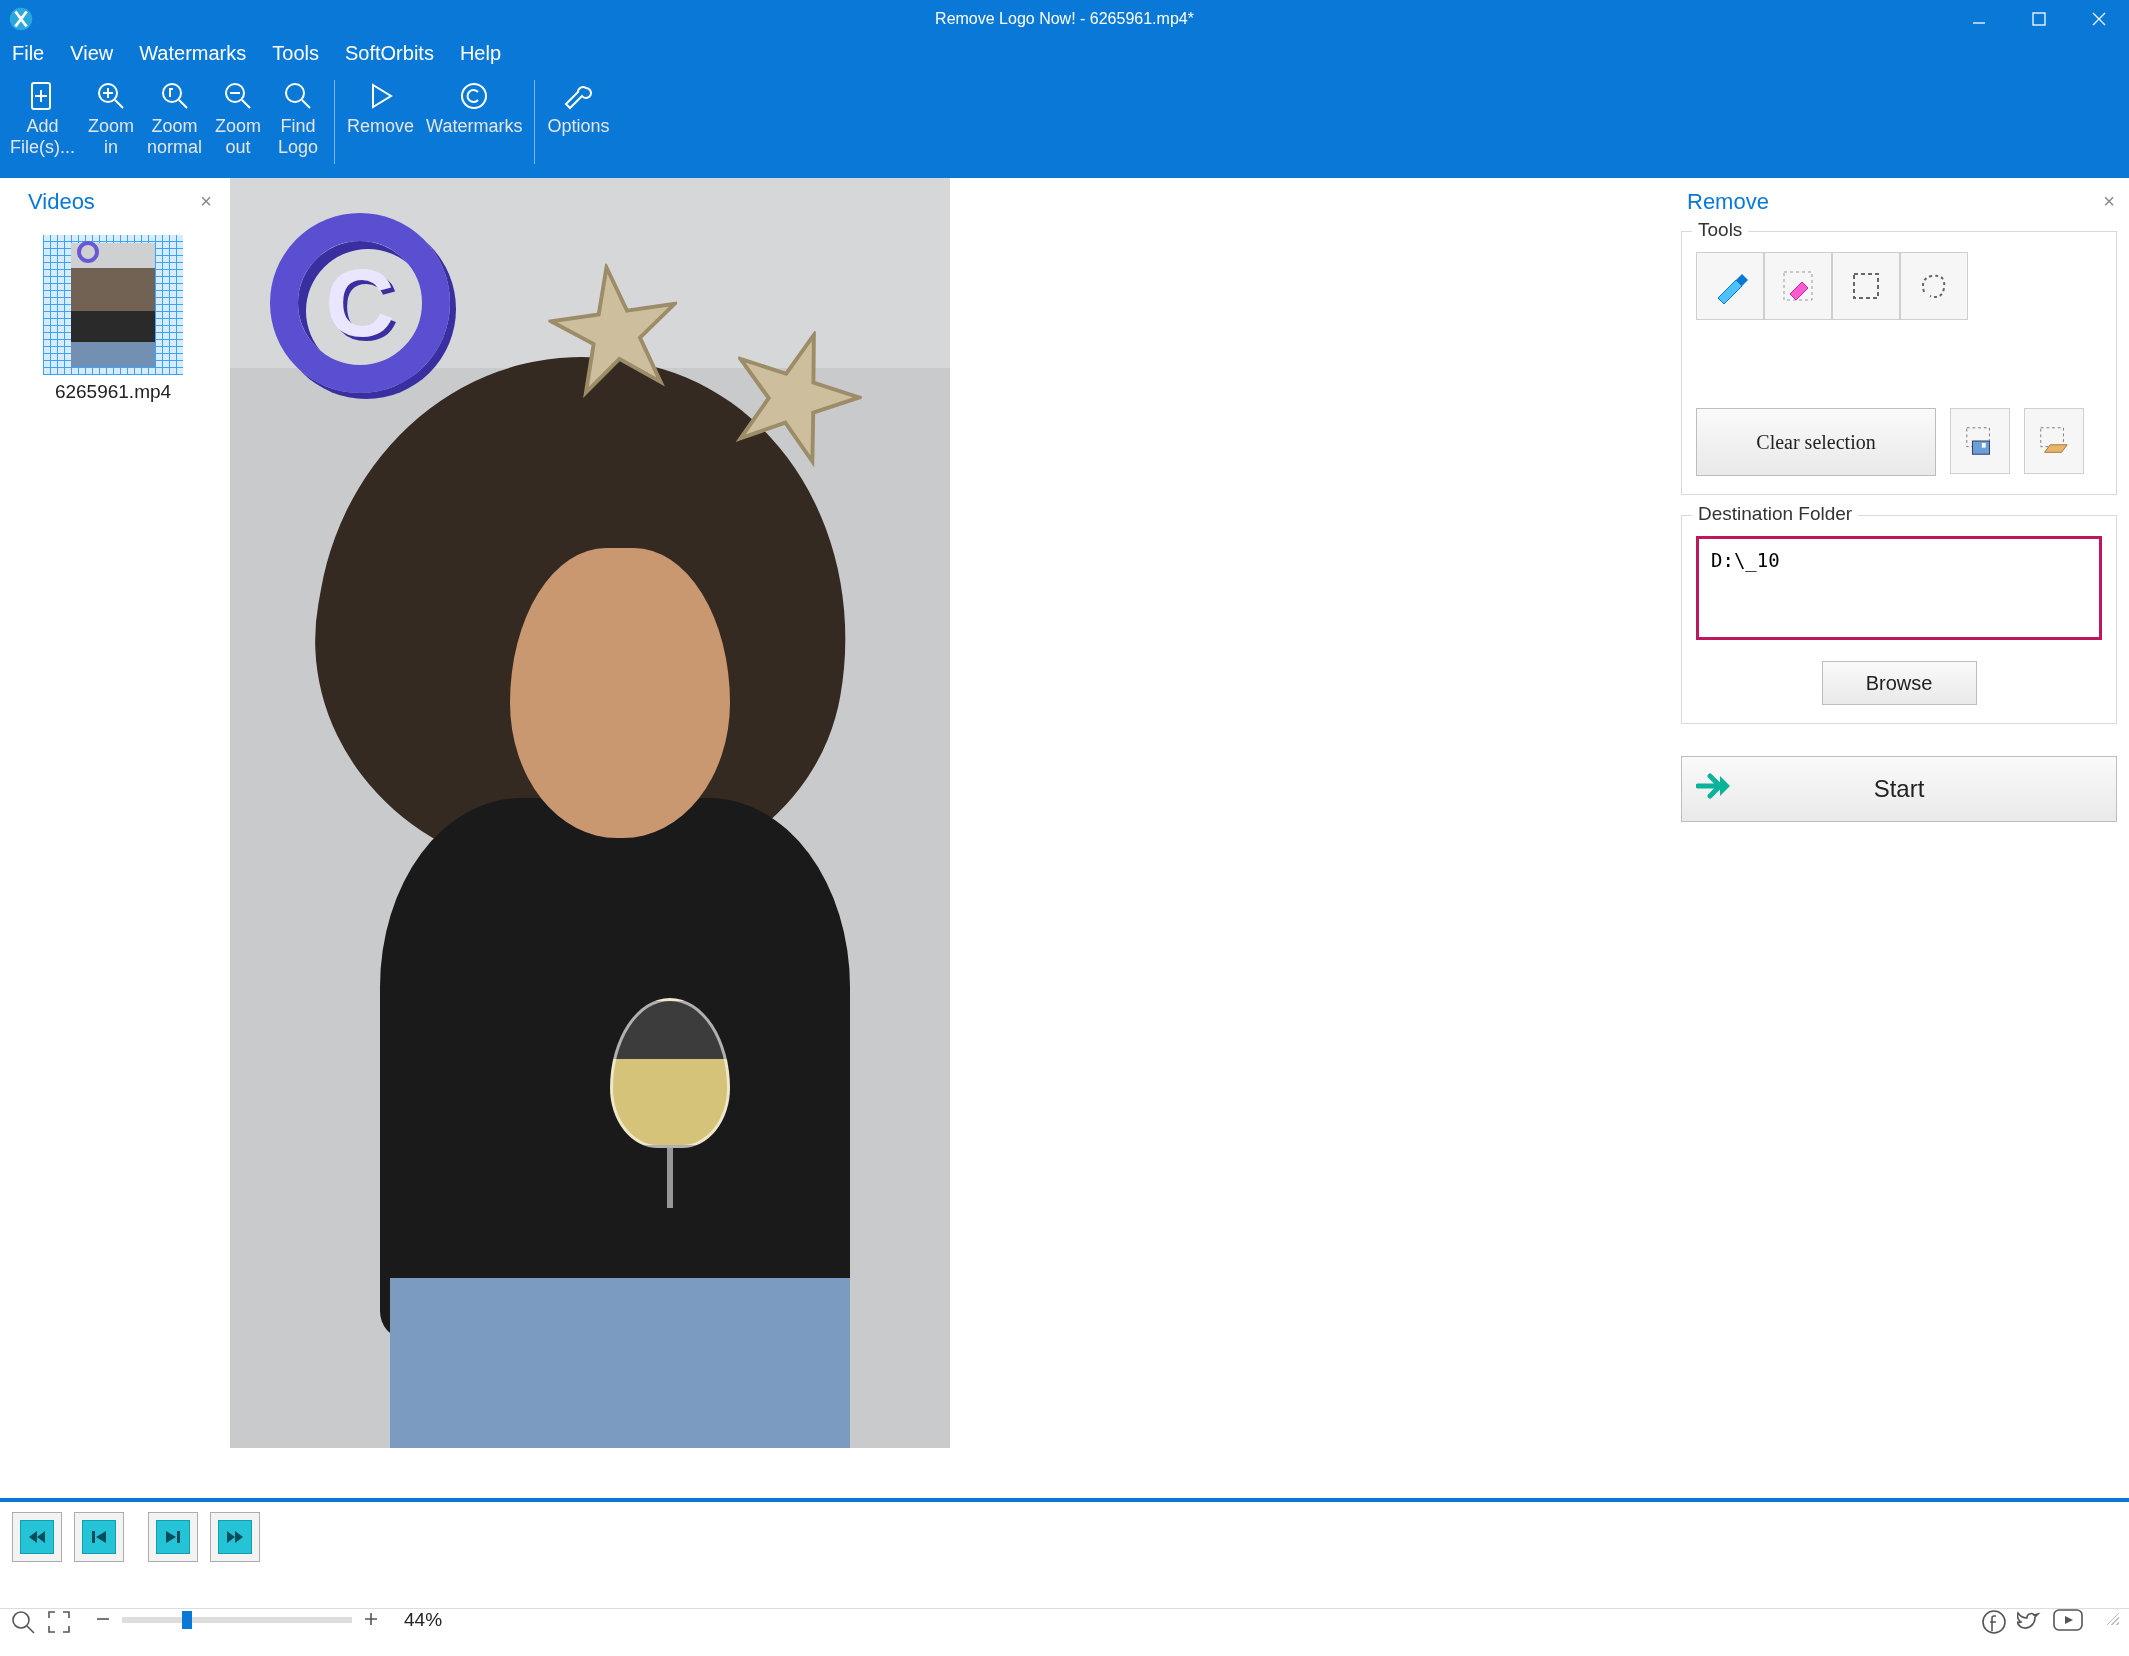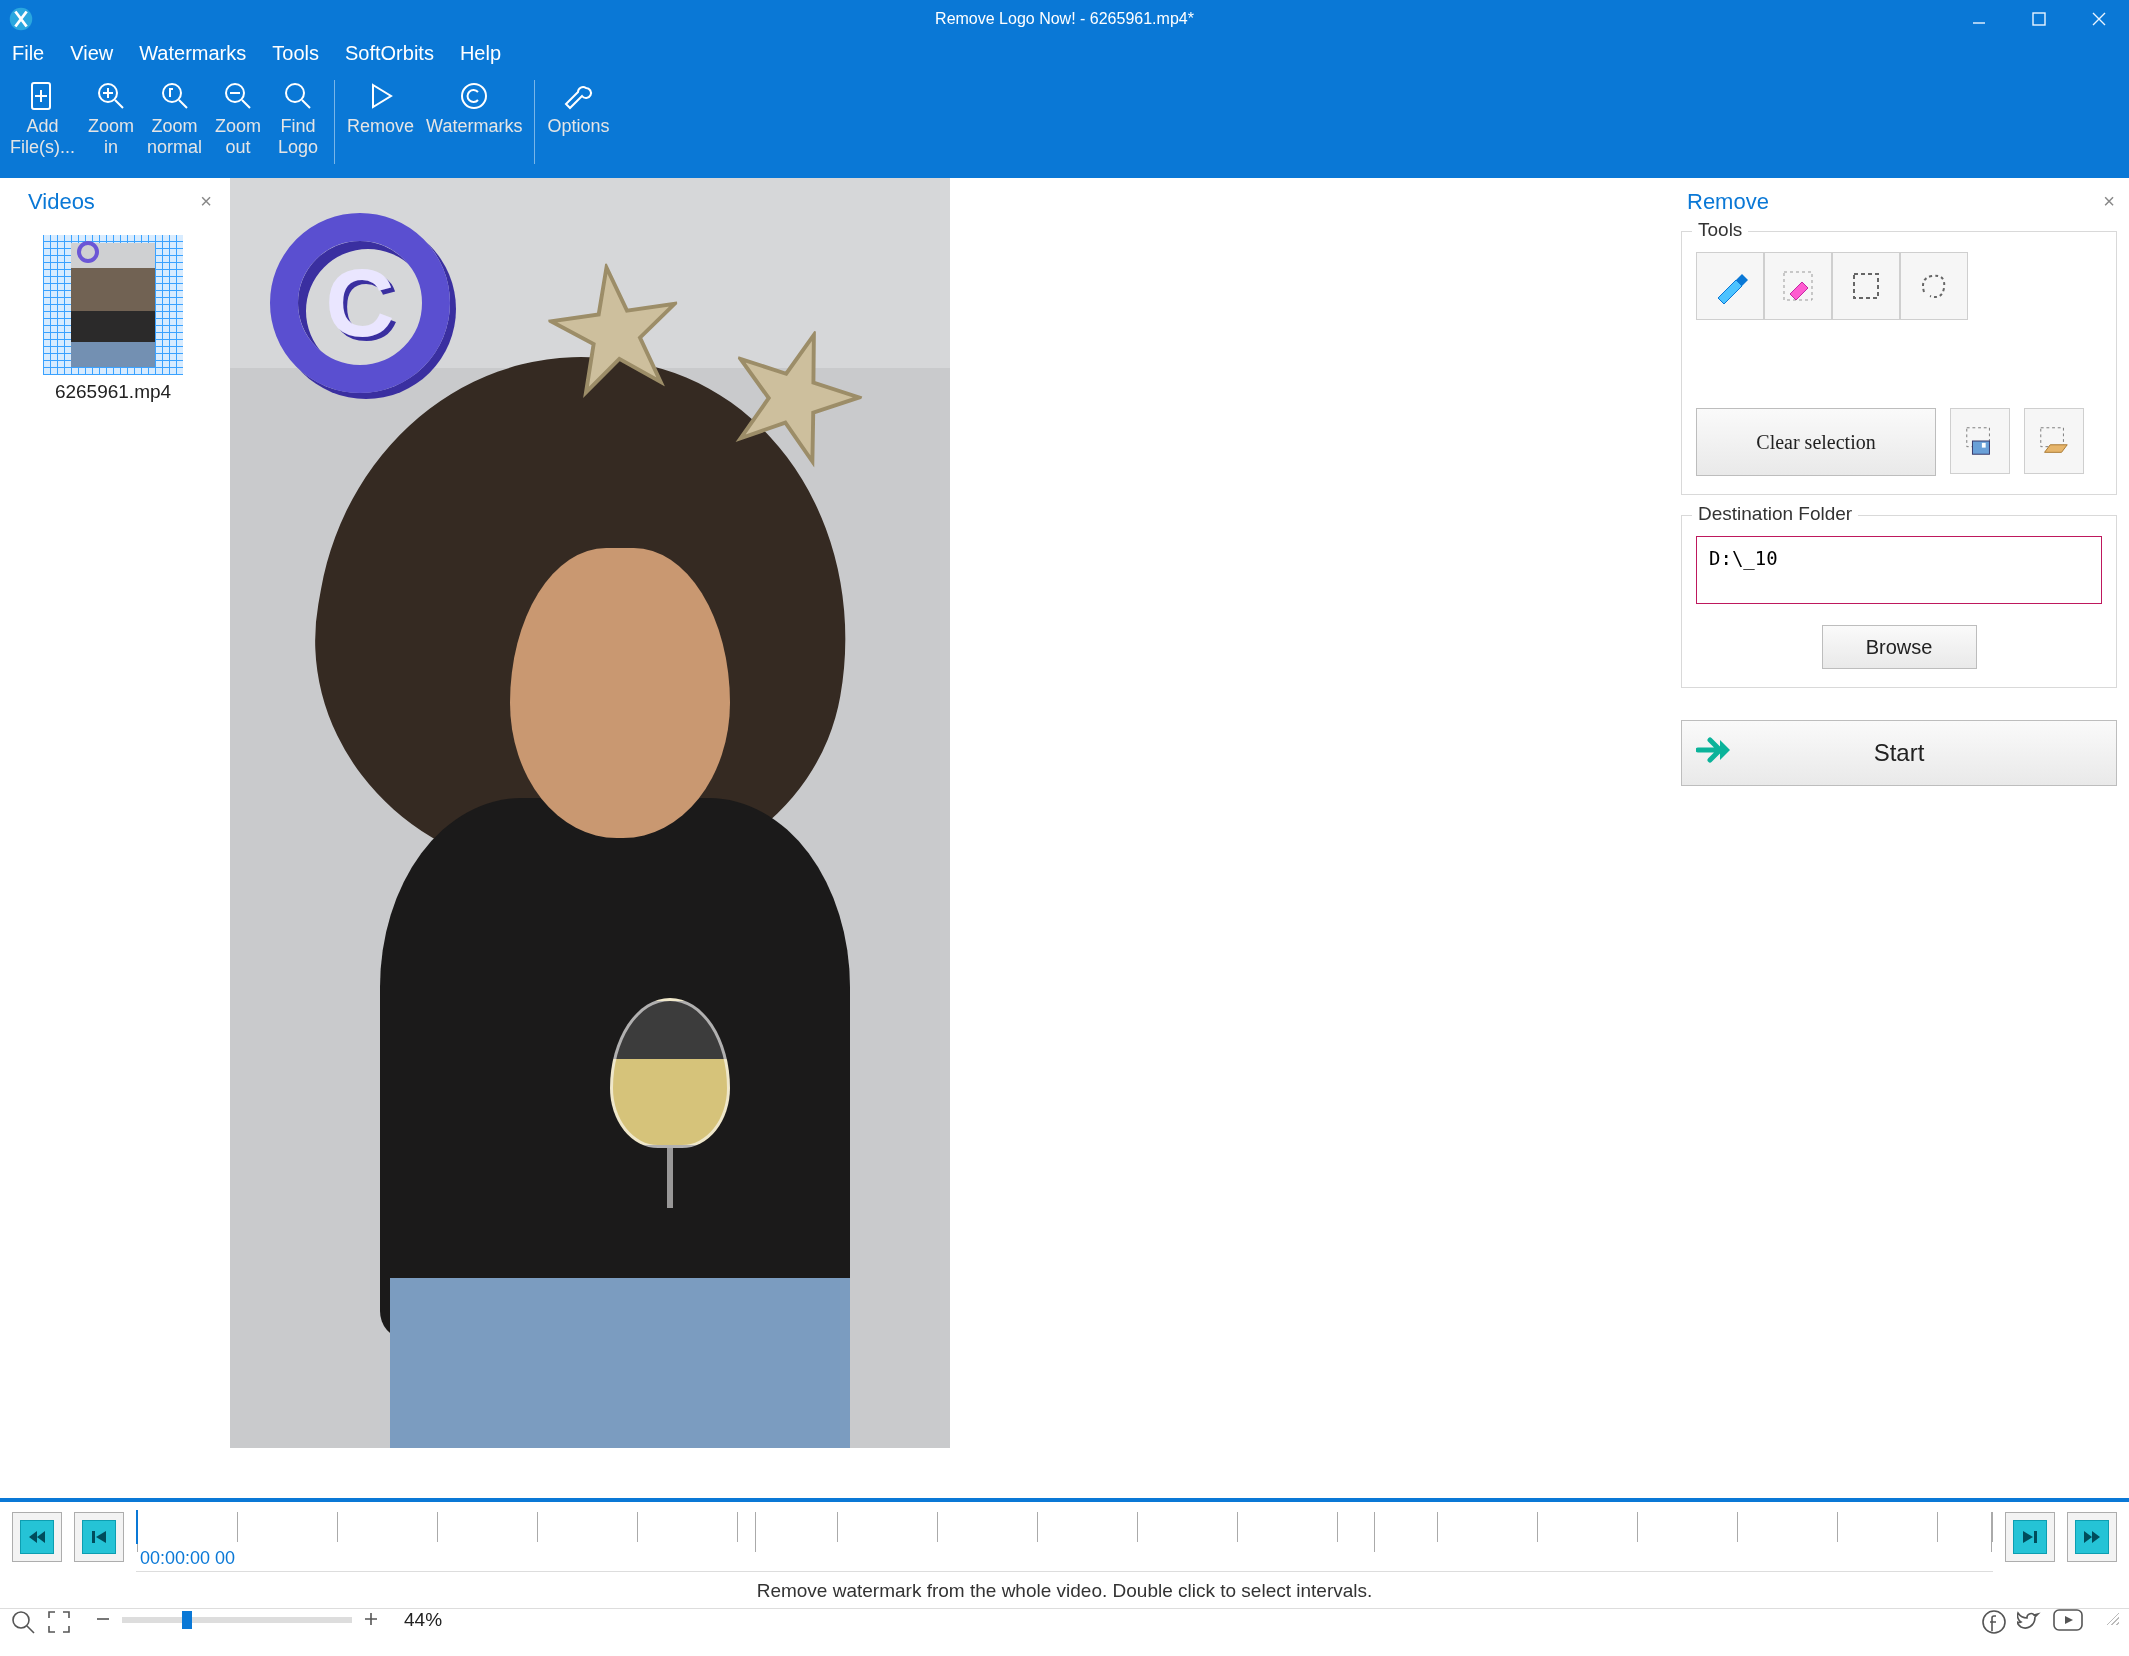--- a/index.html
+++ b/index.html
@@ -69,21 +69,21 @@
   .right-panel .panel-header { padding-left: 18px; }
   .fieldset { border:1px solid #d9d9d9; margin:6px 12px 14px 12px; padding:20px 14px 18px 14px; position:relative; }
   .fieldset .legend { position:absolute; top:-13px; left:10px; background:#fff; padding:0 6px; font-size:19px; color:#333; }
   .tool-row { display:flex; gap:0; }
   .tool-cell { width:68px; height:68px; border:1px solid #cfcfcf; display:flex; align-items:center; justify-content:center; background:#f6f6f6; }
   .tool-cell svg { width:36px; height:36px; }
   .mid-row { display:flex; gap:14px; margin-top:88px;font-family:Liberation Serif, serif; }
   .btn { border:1px solid #bdbdbd; background:linear-gradient(#fafafa,#e9e9e9); display:flex; align-items:center; justify-content:center; font-size:20px; cursor:default; }
   .btn.clear { width:240px; height:68px; }
   .iconbtn { width:60px; height:66px; border:1px solid #cfcfcf; background:#f6f6f6; display:flex; align-items:center; justify-content:center; }
-  .dest-field { width:100%; height:68px; border:1px solid #be185d; padding:10px 12px; font-size:19px; background:#fff; resize:none; }
+  .dest-field { width:100%; height:104px; border:3px solid #be185d; padding:10px 12px; font-size:19px; background:#fff; resize:none; }
   .browse { width:155px; height:44px; margin:18px auto 0 auto; }
   .start { margin:18px 12px 0 12px; height:66px; border:1px solid #bdbdbd; background:linear-gradient(#fafafa,#e9e9e9); display:flex; align-items:center; justify-content:center; font-size:24px; position:relative; }
   .start .arrow { position:absolute; left:14px; top:50%; transform:translateY(-50%); }
   .start .arrow svg{ width:36px; height:28px; }
 
   
   .timeline { height:110px; background:#fff; border-top:4px solid #0a78d6; display:flex; align-items:stretch; }
   .tl-left, .tl-right { display:flex; align-items:flex-start; padding:10px 12px 0 12px; gap:12px; }
   .tlbtn { width:50px; height:50px; border:1px solid #adadad; background:#f3f3f3; display:flex; align-items:center; justify-content:center; }
   .tlbtn.inner{ width:34px;height:34px;background:#25c3d6;border:1px solid #0d9eb1; display:flex;align-items:center;justify-content:center; color:#004d5c; font-weight:700; }
@@ -356,31 +356,20 @@
       </div>
     <div class="tlbtn">
         <div class="tlbtn inner">
           <svg width="18" height="14" viewBox="0 0 18 14">
             <rect x="2" y="1" width="3" height="12" fill="#004d5c"></rect>
             <path d="M6 7 L16 1 V13 Z" fill="#004d5c"></path>
           </svg>
         </div>
       </div>
   </div>
-  <div class="tl-center">
-    <div class="ruler">
-      <span class="tall t1"></span>
-        <span class="tall t2"></span>
-        <span class="tall t3"></span>
-        <span class="tall t4"></span>
-    </div>
-    <div class="playhead"></div>
-    <div class="tc">00:00:00 00</div>
-    <div class="tl-msg">Remove watermark from the whole video. Double click to select intervals.</div>
-  </div>
   <div class="tl-right">
     <div class="tlbtn">
         <div class="tlbtn inner">
           <svg width="18" height="14" viewBox="0 0 18 14">
             <path d="M2 1 L12 7 L2 13 Z" fill="#004d5c"></path>
             <rect x="13" y="1" width="3" height="12" fill="#004d5c"></rect>
           </svg>
         </div>
       </div>
     <div class="tlbtn">

